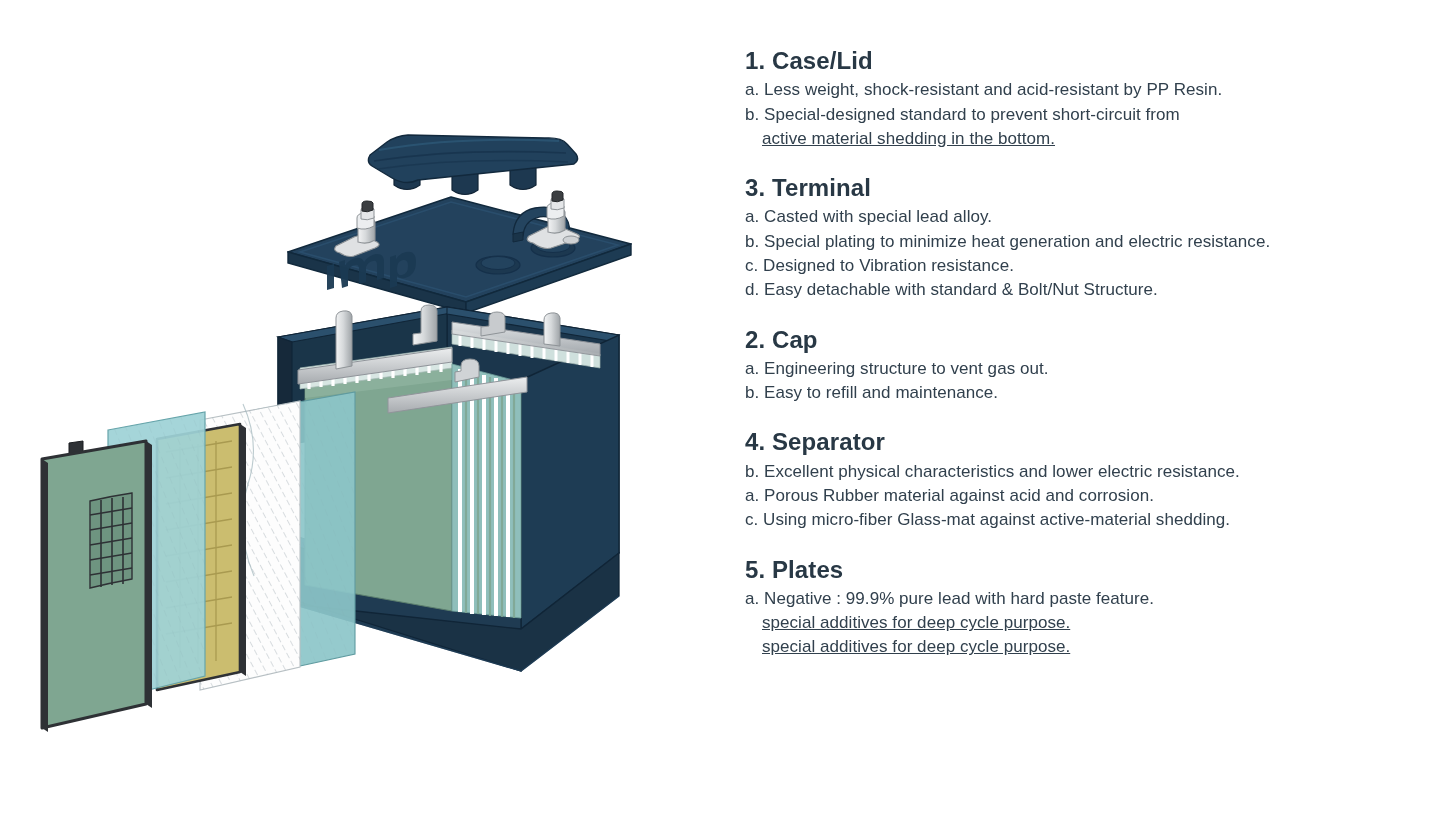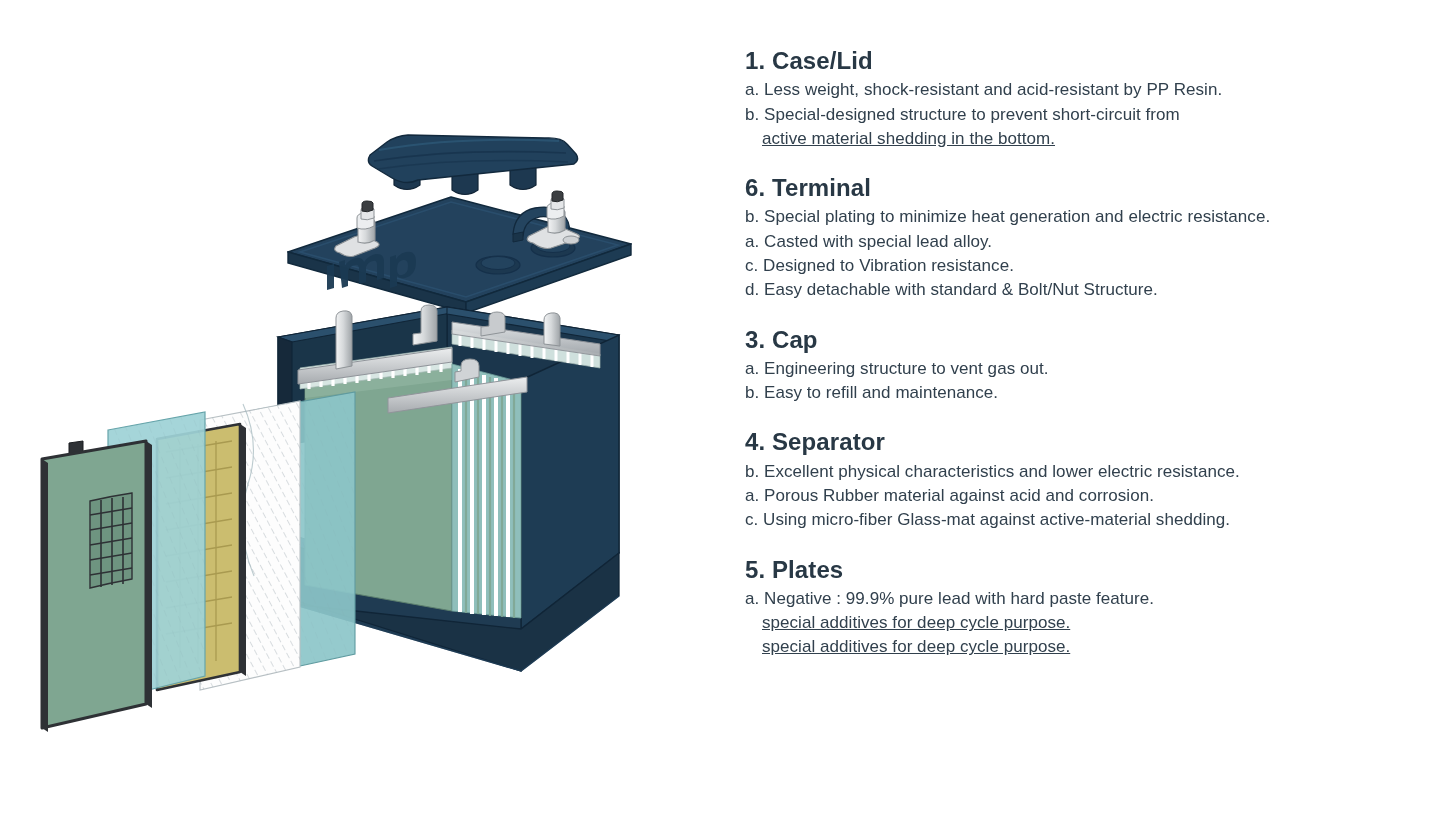--- a/index.html
+++ b/index.html
@@ -269,34 +269,34 @@
       <path d="M42,459 L42,728 L48,732 L48,463 Z" fill="#2e3135"></path>
     </g>
   </svg>
   </div>
 
   <div id="spec">
 
     <div class="sec">
       <div class="sec-title">1. Case/Lid</div>
       <div class="sec-line">a. Less weight, shock-resistant and acid-resistant by PP Resin.</div>
-      <div class="sec-line">b. Special-designed structure to prevent short-circuit from</div>
+      <div class="sec-line">b. Special-designed standard to prevent short-circuit from</div>
       <div class="sec-line cont">active material shedding in the bottom.</div>
     </div>
 
     <div class="sec">
-      <div class="sec-title">6. Terminal</div>
+      <div class="sec-title">3. Terminal</div>
+      <div class="sec-line">a. Casted with special lead alloy.</div>
       <div class="sec-line">b. Special plating to minimize heat generation and electric resistance.</div>
-      <div class="sec-line">a. Casted with special lead alloy.</div>
       <div class="sec-line">c. Designed to Vibration resistance.</div>
       <div class="sec-line">d. Easy detachable with standard &amp; Bolt/Nut Structure.</div>
     </div>
 
     <div class="sec">
-      <div class="sec-title">3. Cap</div>
+      <div class="sec-title">2. Cap</div>
       <div class="sec-line">a. Engineering structure to vent gas out.</div>
       <div class="sec-line">b. Easy to refill and maintenance.</div>
     </div>
 
     <div class="sec">
       <div class="sec-title">4. Separator</div>
       <div class="sec-line">b. Excellent physical characteristics and lower electric resistance.</div>
       <div class="sec-line">a. Porous Rubber material against acid and corrosion.</div>
       <div class="sec-line">c. Using micro-fiber Glass-mat against active-material shedding.</div>
     </div>

